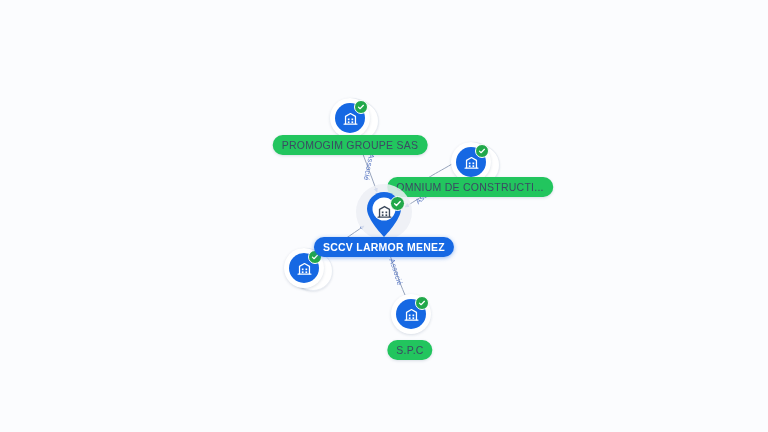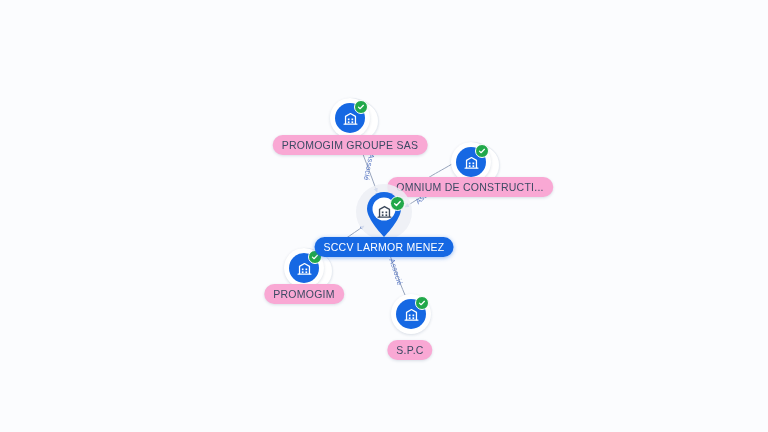--- a/index.html
+++ b/index.html
@@ -119,33 +119,33 @@
     box-sizing: border-box;
   }
   .badge-sat { left: 4px; top: -18px; }
   .badge-center { left: 6px; top: -16px; width: 15px; height: 15px; }
 
   
   .node-label {
     position: absolute;
     transform: translateX(-50%);
     white-space: nowrap;
-    background: #f9a8d4;
+    background: #22c55e;
     color: #3b4a63;
     font-size: 10.5px;
     letter-spacing: .25px;
     padding: 4px 9px 4px 9px;
     border-radius: 11px;
     box-shadow: 0 1px 3px rgba(40,60,100,0.16);
     line-height: 12px;
   }
   .node-label.selected {
     background: #1668e3;
     color: #ffffff;
-    font-weight: normal;
+    font-weight: bold;
     font-size: 10.5px;
     box-shadow: 0 1px 4px rgba(22,104,227,0.45);
     z-index: 40;
   }
 
   
   .edge-label {
     position: absolute;
     color: #5b79c4;
     font-size: 7.5px;
@@ -249,21 +249,20 @@
         <rect x="8.2" y="16" width="2.4" height="2.4" fill="#ffffff"></rect>
         <rect x="13.4" y="16" width="2.4" height="2.4" fill="#ffffff"></rect>
       </svg>
     </div>
     <div class="badge badge-sat">
       <svg width="8" height="8" viewBox="0 0 12 12" fill="none">
         <path d="M2.2 6.2 L4.6 8.6 L9.6 3.4" stroke="#ffffff" stroke-width="1.8" stroke-linecap="round" stroke-linejoin="round"></path>
       </svg>
     </div>
   </div>
-  <div class="node-label" style="left:304px; top:284px;">PROMOGIM</div>
 
   <div class="node" style="left:411px; top:314px;">
     <div class="sat-ring"></div>
     <div class="sat-disc">
       <svg width="17" height="17" viewBox="0 0 24 24" fill="none">
         <path d="M3 20h18" stroke="#ffffff" stroke-width="1.8" stroke-linecap="round"></path>
         <path d="M5 20V9l7-4 7 4v11" stroke="#ffffff" stroke-width="1.8" stroke-linejoin="round"></path>
         <rect x="8.2" y="12" width="2.4" height="2.4" fill="#ffffff"></rect>
         <rect x="13.4" y="12" width="2.4" height="2.4" fill="#ffffff"></rect>
         <rect x="8.2" y="16" width="2.4" height="2.4" fill="#ffffff"></rect>

